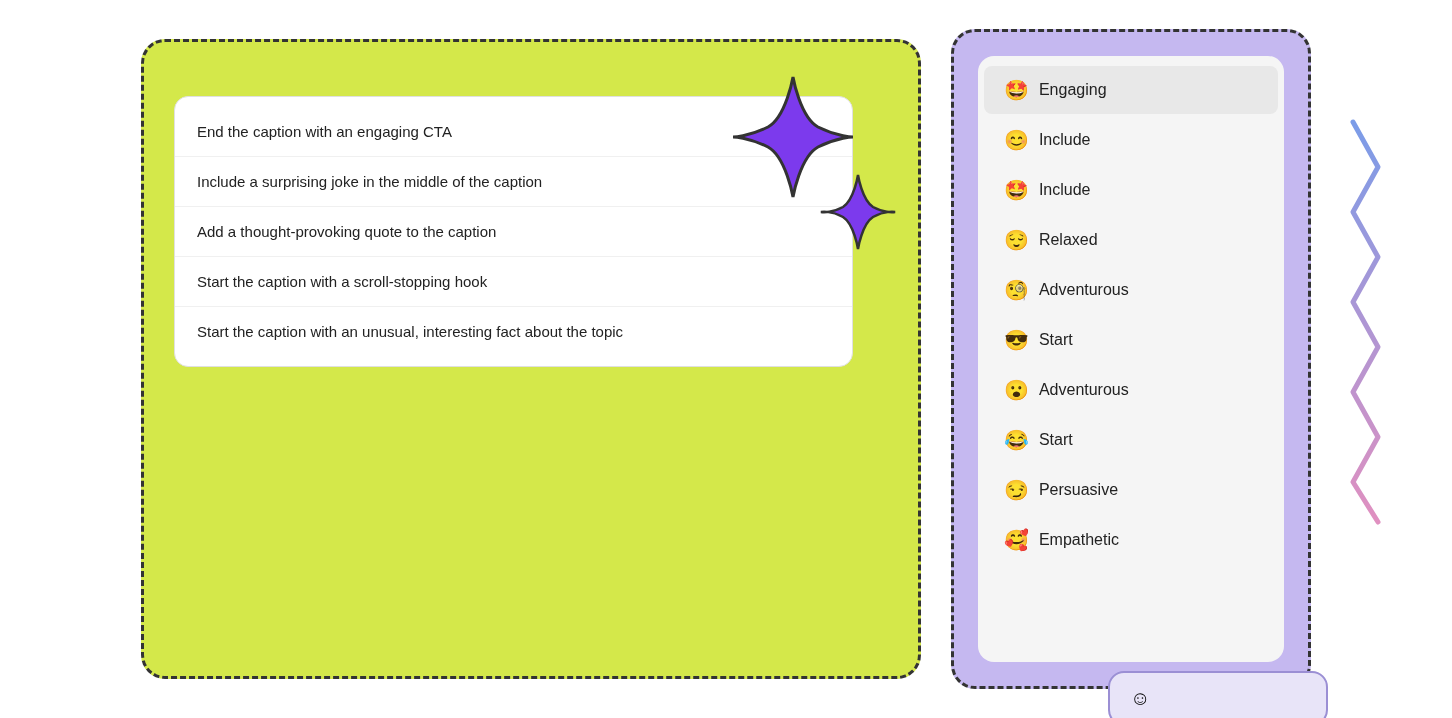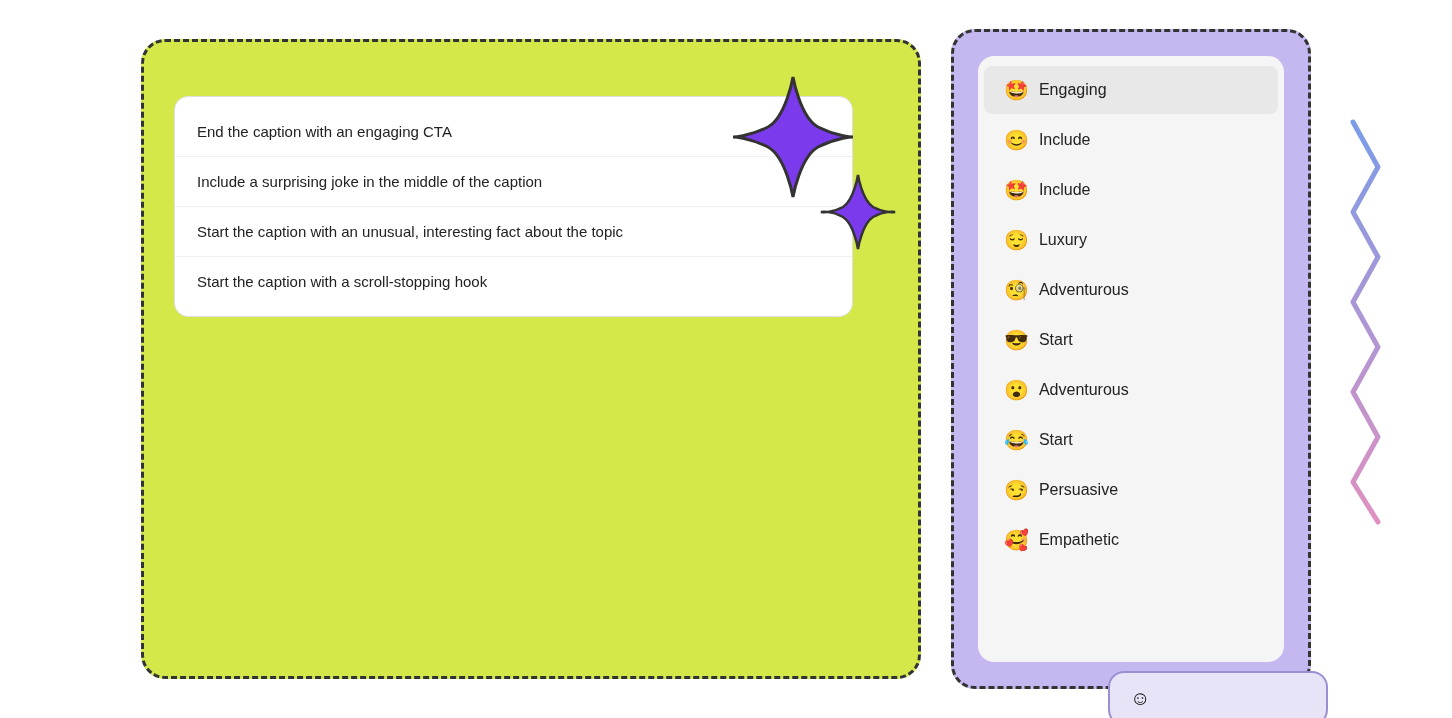--- a/index.html
+++ b/index.html
@@ -145,22 +145,23 @@
 </head>
 <body>
 
 <div class="main-container">
 
   <div class="left-panel">
     <div class="left-panel-title"></div>
     <div class="suggestions-list">
     <div class="suggestion-item">End the caption with an engaging CTA</div>
         <div class="suggestion-item">Include a surprising joke in the middle of the caption</div>
+        <div class="suggestion-item">Add a thought-provoking quote to the caption</div>
+        <div class="suggestion-item">Start the caption with a scroll-stopping hook</div>
         <div class="suggestion-item">Start the caption with an unusual, interesting fact about the topic</div>
-        <div class="suggestion-item">Start the caption with a scroll-stopping hook</div>
       </div>
 
     <svg class="star-large" viewBox="0 0 130 130" xmlns="http://www.w3.org/2000/svg">
       <path class="star-4point" d="M65 5 C65 5, 72 45, 90 55 C110 65, 125 65, 125 65 C125 65, 110 65, 90 75 C72 85, 65 125, 65 125 C65 125, 58 85, 40 75 C20 65, 5 65, 5 65 C5 65, 20 65, 40 55 C58 45, 65 5, 65 5 Z" stroke="#333" stroke-width="3" fill="#7c3aed"></path>
     </svg>
 
     <svg class="star-small" viewBox="0 0 80 80" xmlns="http://www.w3.org/2000/svg">
       <path class="star-4point" d="M40 3 C40 3, 44 28, 55 35 C68 42, 77 40, 77 40 C77 40, 68 38, 55 45 C44 52, 40 77, 40 77 C40 77, 36 52, 25 45 C12 38, 3 40, 3 40 C3 40, 12 42, 25 35 C36 28, 40 3, 40 3 Z" stroke="#333" stroke-width="2.5" fill="#7c3aed"></path>
     </svg>
   </div>
@@ -174,21 +175,21 @@
         <div class="tone-item">
           <span class="emoji">😊</span>
           <span>Include</span>
         </div>
         <div class="tone-item">
           <span class="emoji">🤩</span>
           <span>Include</span>
         </div>
         <div class="tone-item">
           <span class="emoji">😌</span>
-          <span>Luxury</span>
+          <span>Relaxed</span>
         </div>
         <div class="tone-item">
           <span class="emoji">🧐</span>
           <span>Adventurous</span>
         </div>
         <div class="tone-item">
           <span class="emoji">😎</span>
           <span>Start</span>
         </div>
         <div class="tone-item">

